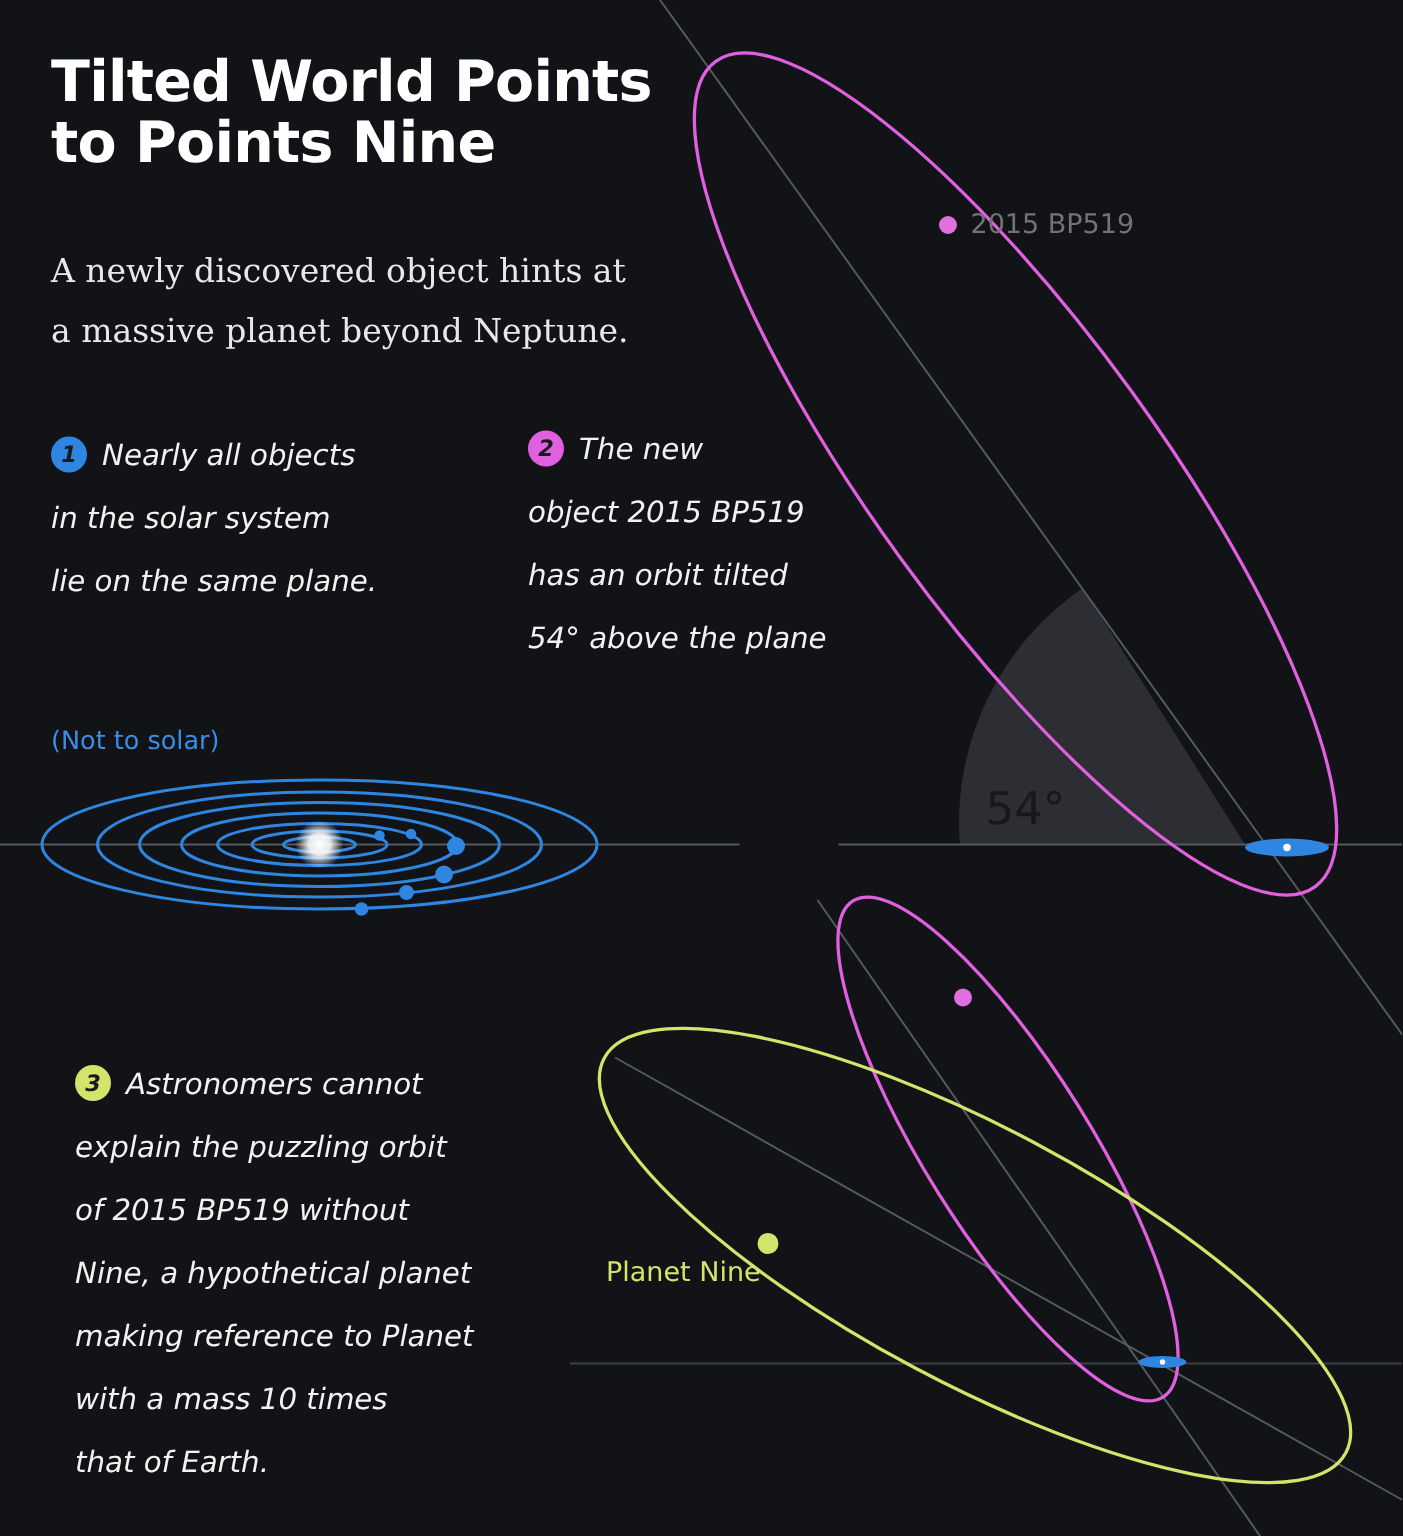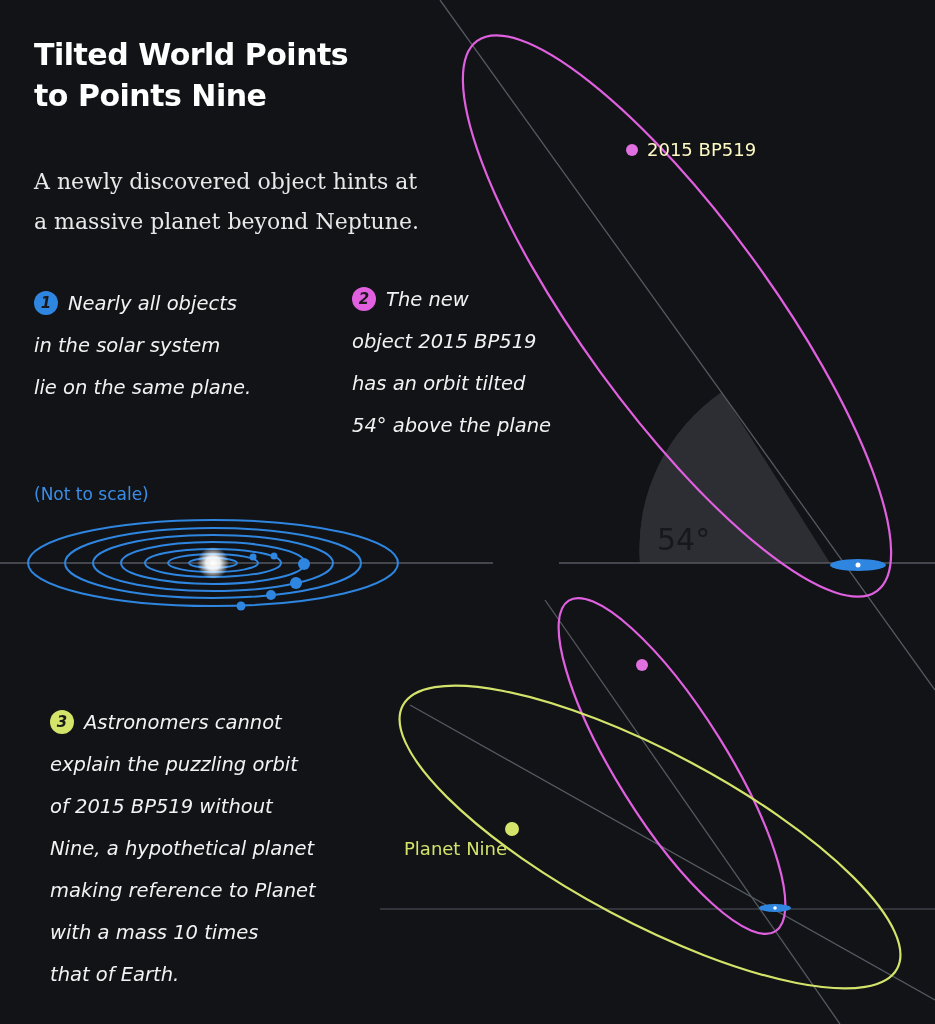--- a/index.html
+++ b/index.html
@@ -1,17 +1,17 @@
 <!DOCTYPE html>
 <html><head>
 <meta charset="utf-8">
 <style>
   html, body { margin:0; padding:0; }
   body { width:935px; height:1024px; background:#111317; overflow:hidden; position:relative; color:#ffffff; font-family:"Liberation Sans", sans-serif; }
-  .title { position:absolute; left:34px; top:34px; font-family:"DejaVu Sans", sans-serif; font-weight:bold; font-size:30px; line-height:41px; color:#fff; letter-spacing:-0.5px; }
+  .title { position:absolute; left:34px; top:34px; font-family:"DejaVu Sans", sans-serif; font-weight:bold; font-size:38px; line-height:41px; color:#fff; letter-spacing:-0.5px; }
   .subtitle { position:absolute; left:34px; top:130px; font-family:"DejaVu Serif", serif; font-size:22px; line-height:40px; color:#e8e8e8; width:420px;margin-top:32px; }
   .step { position:absolute; font-family:"DejaVu Sans", sans-serif; font-size:19.5px; line-height:42px; color:#f2f2f2;font-style:italic; }
   .badge { display:inline-block; width:24px; height:24px; border-radius:50%; text-align:center; line-height:24px; font-size:15px; font-weight:bold; color:#1a1a1a; margin-right:10px; vertical-align:2px; }
   .note { position:absolute; left:34px; top:484px; font-family:"DejaVu Sans", sans-serif; font-size:17px; color:#3a8ee6; }
   svg.art { position:absolute; left:0; top:0; }
   .lbl { position:absolute; font-family:"DejaVu Sans", sans-serif; font-size:18px; }
 </style>
 </head>
 <body>
 
@@ -67,23 +67,23 @@
   <line x1="545" y1="600" x2="840" y2="1024" stroke="#555a60" stroke-width="1.3"></line>
   <line x1="410" y1="705" x2="935" y2="1000" stroke="#555a60" stroke-width="1.3"></line>
   <ellipse cx="672" cy="766" rx="55" ry="195" transform="rotate(-32 672 766)" fill="none" stroke="#e060e0" stroke-width="2.2"></ellipse>
   <circle cx="642" cy="665" r="6" fill="#e070e0"></circle>
   <ellipse cx="650" cy="837" rx="280" ry="85" transform="rotate(28 650 837)" fill="none" stroke="#d4e36a" stroke-width="2.2"></ellipse>
   <circle cx="512" cy="829" r="7" fill="#d4e36a"></circle>
   <ellipse cx="775" cy="908" rx="16" ry="4" fill="#2f86e0"></ellipse>
   <circle cx="775" cy="908" r="1.8" fill="#ffffff"></circle>
 </svg>
 
-<div class="note">(Not to scale)</div>
+<div class="note">(Not to solar)</div>
 <div class="lbl" style="left:657px;top:522px;font-size:30px;color:#16181c;">54°</div>
-<div class="lbl" style="left:647px;top:139px;color:#fef9c3;">2015 BP519</div>
+<div class="lbl" style="left:647px;top:139px;color:#737373;">2015 BP519</div>
 <div class="lbl" style="left:404px;top:838px;color:#d4e36a;">Planet Nine</div>
 
 <div class="step" style="left:34px;top:283px;">
   <div><span class="badge" style="background:#2f86e0;">1</span><span>Nearly all objects</span></div>
   <div>in the solar system</div>
   <div>lie on the same plane.</div>
 </div>
 
 <div class="step" style="left:352px;top:279px;">
   <div><span class="badge" style="background:#e060e0;">2</span><span>The new</span></div>

